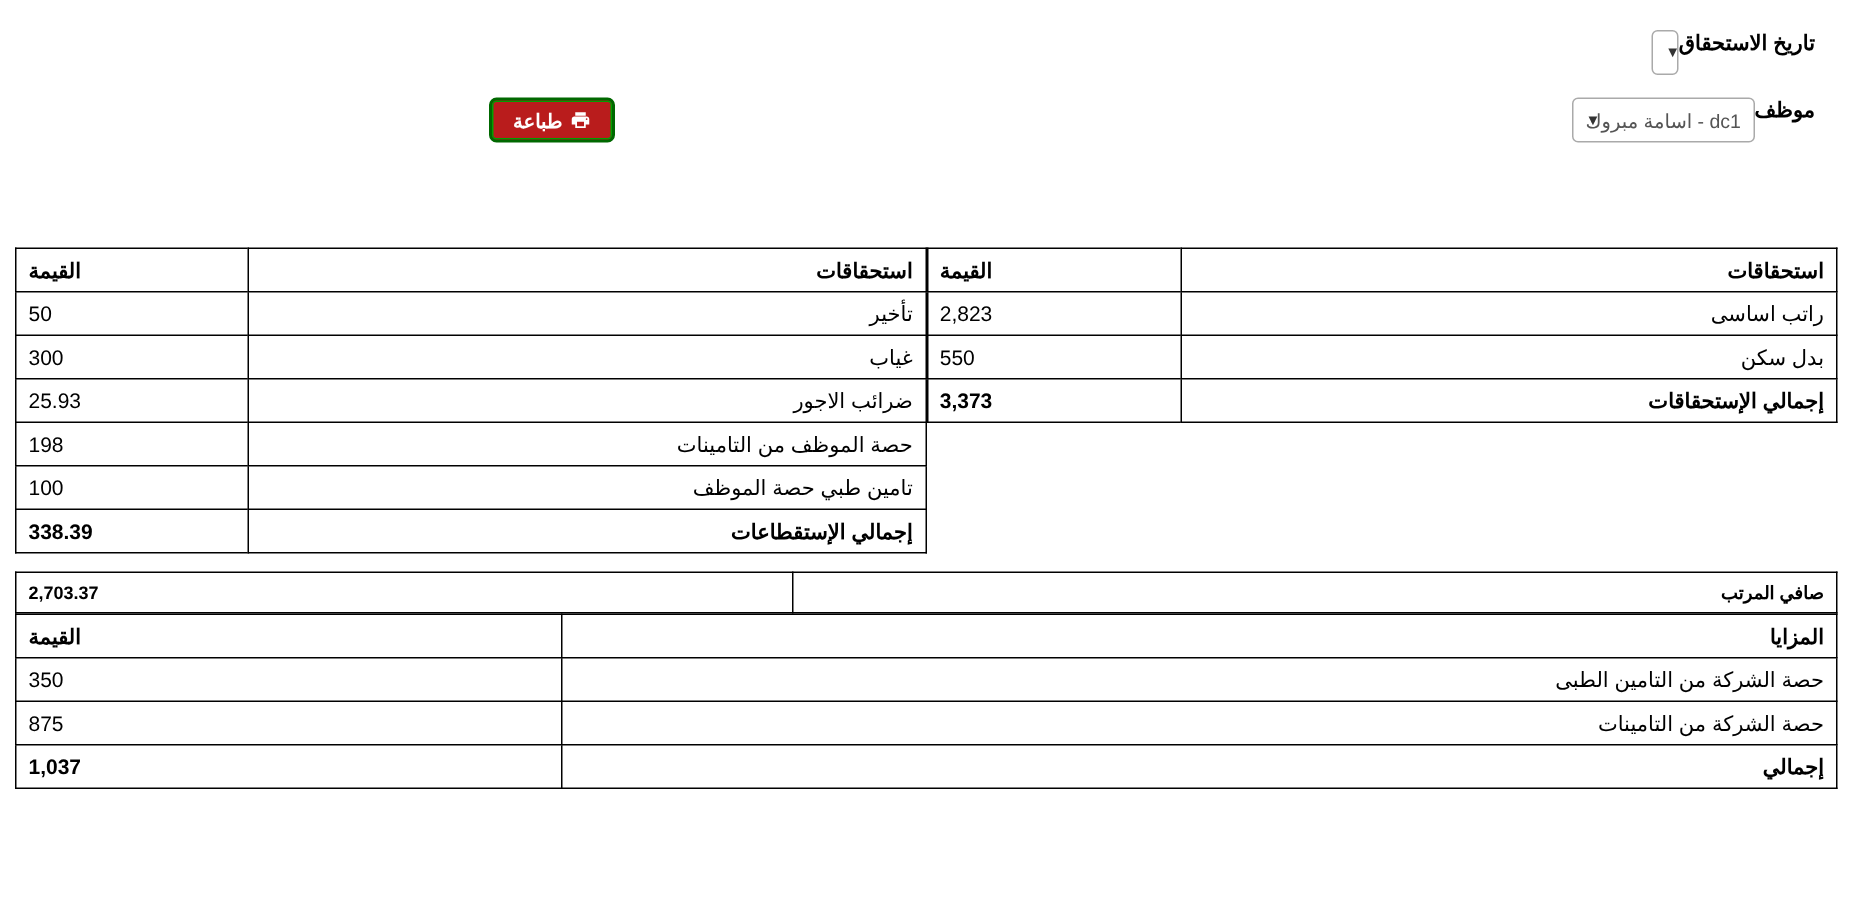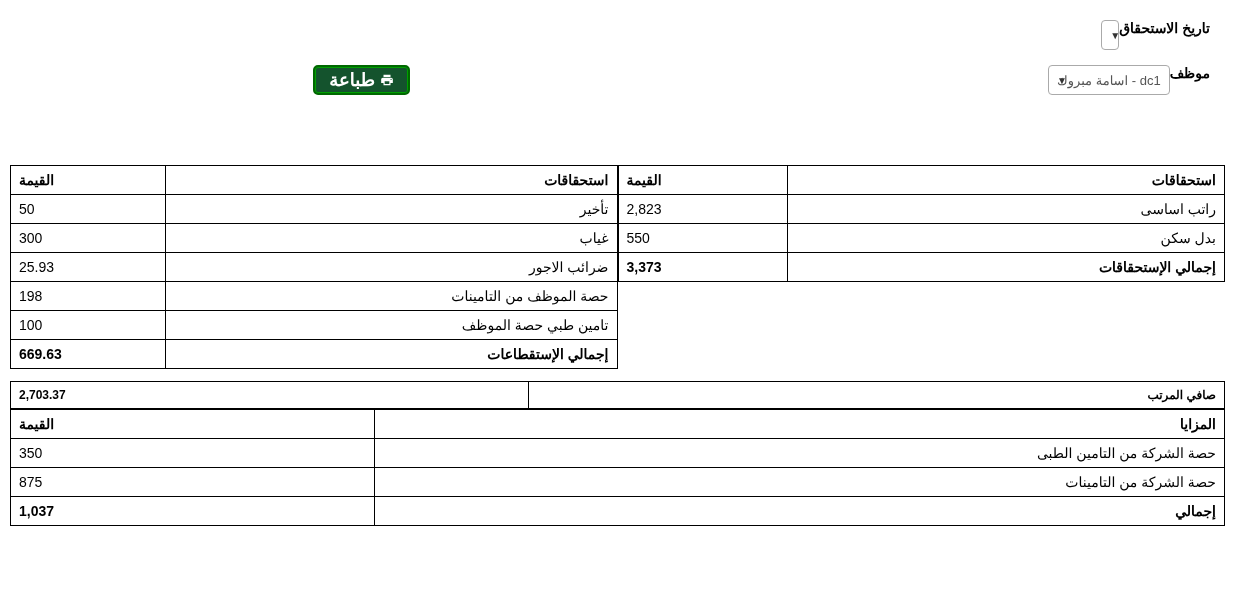--- a/index.html
+++ b/index.html
@@ -54,27 +54,27 @@
 }
 .row2 {
   display: flex;
   align-items: center;
   gap: 15px;
 }
 .row2 .form-group {
   width: 790px;
 }
 .btn-print {
-  background: #14532d;
+  background: #b91c1c;
   border: 2px solid #006800;
   color: #fff;
   border-radius: 5px;
   padding: 6px 14px;
   font-weight: bold;
-  font-size: 18px;
+  font-size: 13px;
   cursor: pointer;
   display: inline-flex;
   align-items: center;
   gap: 5px;
   box-shadow: 0 0 0 1px #00a000 inset;
   height: 30px;
 }
 .btn-print svg {
   width: 14px;
   height: 14px;
@@ -235,21 +235,21 @@
         <tr>
           <td>حصة الموظف من التامينات</td>
           <td class="num">198</td>
         </tr>
         <tr>
           <td>تامين طبي حصة الموظف</td>
           <td class="num">100</td>
         </tr>
         <tr class="total-row">
           <td>إجمالي الإستقطاعات</td>
-          <td class="num">669.63</td>
+          <td class="num">338.39</td>
         </tr>
       </tbody>
     </table>
   </div>
 
   <table class="net-table">
     <tbody>
         <tr>
       <td>صافي المرتب</td>
       <td class="num">2,703.37</td>

